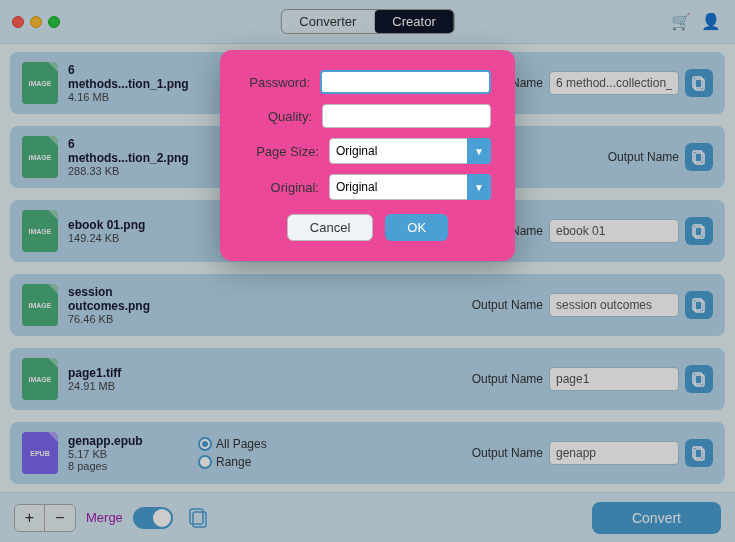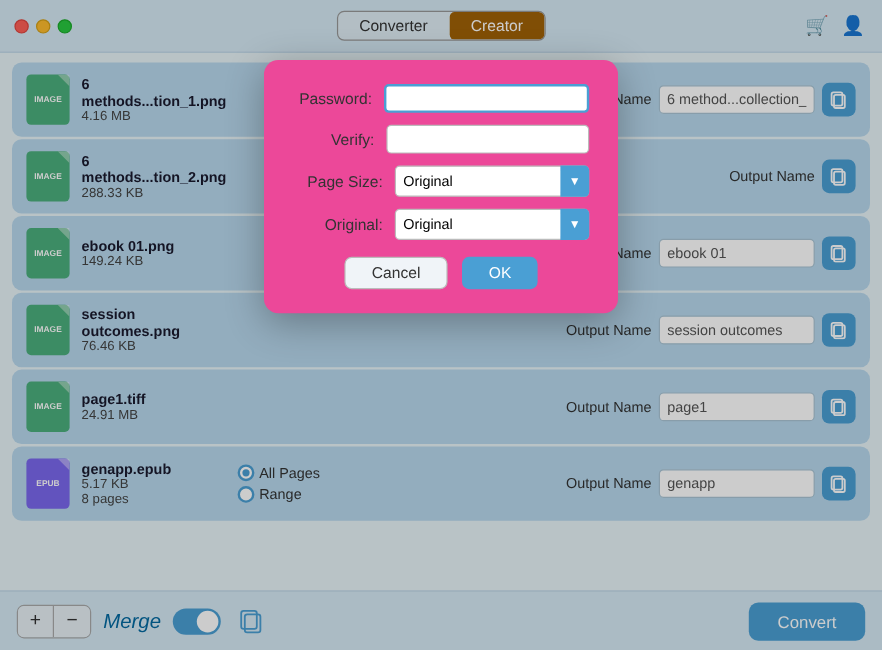--- a/index.html
+++ b/index.html
@@ -47,39 +47,39 @@
       justify-content: flex-end;
     }
     .tab {
       padding: 4px 18px;
       font-size: 13px;
       cursor: pointer;
       color: #333;
       background: transparent;
     }
     .tab.active {
-      background: #a16207;
+      background: #0f172a;
       color: white;
       border-radius: 4px;
     }
 
     .title-icons {
       position: absolute;
       right: 14px;
       display: flex;
       gap: 10px;
       align-items: center;
     }
 
     
     .main-content {
       padding: 8px 10px;
       display: flex;
       flex-direction: column;
-      gap: 2px;
+      gap: 12px;
       height: calc(542px - 44px - 50px);
       overflow-y: auto;
     }
 
     .file-row {
       background: #b8d9ee;
       border-radius: 8px;
       padding: 10px 12px;
       display: flex;
       align-items: center;
@@ -230,23 +230,22 @@
       font-size: 16px;
       cursor: pointer;
       display: flex;
       align-items: center;
       justify-content: center;
       color: #333;
     }
     .ar-btn:first-child { border-right: 1px solid #aaa; }
 
     .merge-label {
-      font-size: 17px;
-      color: #0369a1;
-      font-style: italic;
+      font-size: 13px;
+      color: #a21caf;
     }
     .toggle {
       width: 40px;
       height: 22px;
       background: #4a9fd4;
       border-radius: 11px;
       position: relative;
       cursor: pointer;
     }
     .toggle::after {
@@ -271,21 +270,21 @@
       align-items: center;
       justify-content: center;
     }
 
     .convert-btn {
       margin-left: auto;
       background: #4a9fd4;
       color: white;
       border: none;
       border-radius: 8px;
-      padding: 8px 24px;
+      padding: 8px 40px;
       font-size: 14px;
       cursor: pointer;
     }
 
     
     .modal-overlay {
       position: absolute;
       top: 0; left: 0; right: 0; bottom: 0;
       background: rgba(0,0,0,0.2);
       display: flex;
@@ -570,21 +569,21 @@
 
 <div class="modal-overlay">
   <div class="modal">
 
     <div class="modal-row">
       <span class="modal-label">Password:</span>
       <input class="modal-input" type="password" value="" style="">
     </div>
 
     <div class="modal-row">
-      <span class="modal-label">Verify:</span>
+      <span class="modal-label">Quality:</span>
       <input class="modal-input plain" type="password" value="" style="">
     </div>
 
     <div class="modal-row">
       <span class="modal-label">Page Size:</span>
       <div class="modal-select-wrap">
         <select class="modal-select">
           <option>Original</option>
           <option>A4</option>
           <option>Letter</option>

